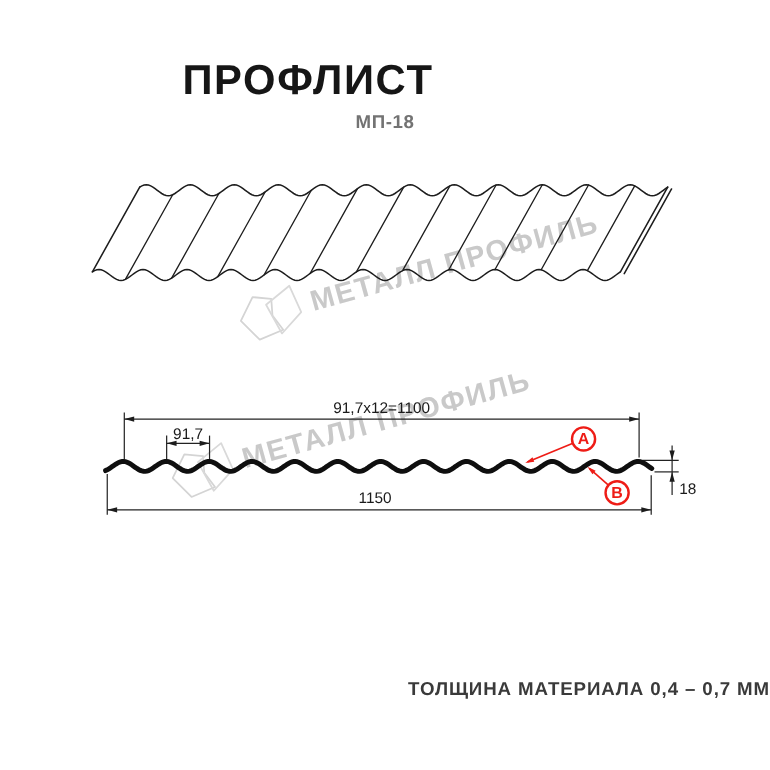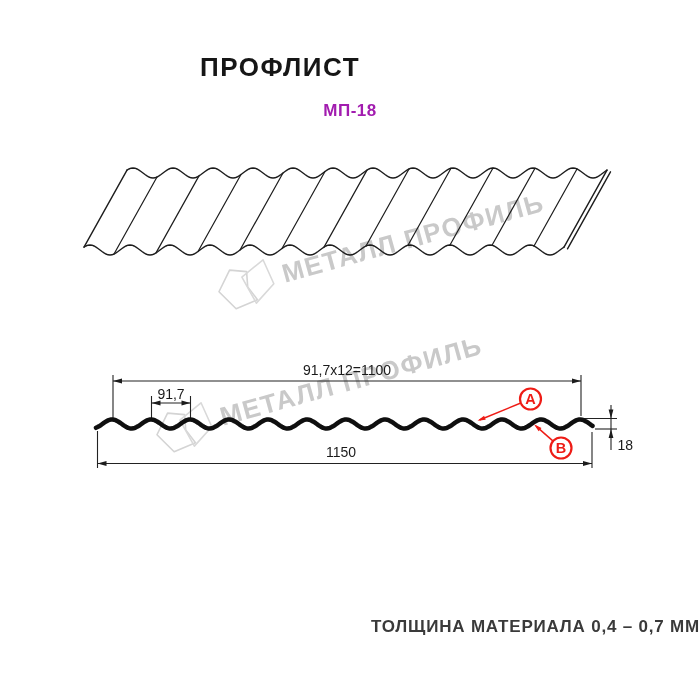--- a/index.html
+++ b/index.html
@@ -2,25 +2,25 @@
 <html><head>
 <meta charset="utf-8">
 <style>
   html,body{margin:0;padding:0;background:#ffffff;}
   .canvas{
     position:relative;width:700px;height:700px;background:#ffffff;overflow:hidden;
     font-family:"Liberation Sans",sans-serif;
   }
   .title{
     position:absolute;top:52px;left:0;width:560px;margin:0;text-align:center;
-    font-size:26px;font-weight:800;letter-spacing:1.5px;color:#161616;
+    font-size:38px;font-weight:800;letter-spacing:1.5px;color:#161616;
   }
   .subtitle{
     position:absolute;top:101px;left:0;width:700px;text-align:center;
-    font-size:17px;font-weight:700;letter-spacing:.5px;color:#a21caf;
+    font-size:17px;font-weight:700;letter-spacing:.5px;color:#737373;
   }
   .caption{
     position:absolute;top:617px;left:0;width:700px;text-align:right;
     font-size:17px;font-weight:600;letter-spacing:.8px;color:#3a3a3a;
   }
   .watermark{
     position:absolute;display:flex;align-items:center;gap:9px;height:52px;
     transform:rotate(-15.5deg);transform-origin:0 50%;z-index:1;pointer-events:none;
   }
   .wm1{left:218px;top:266px;}

